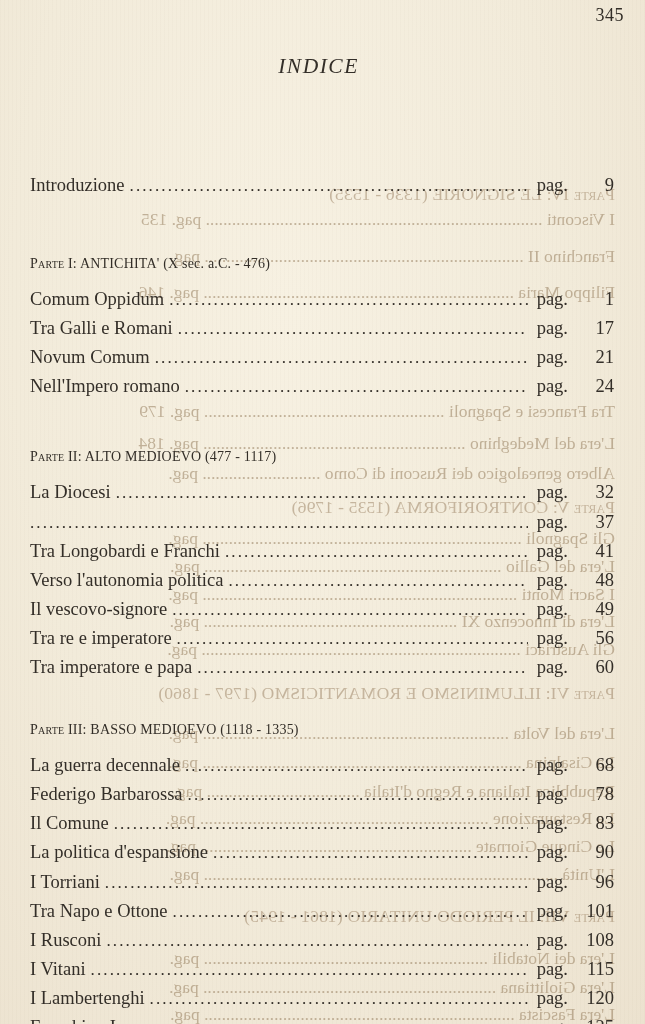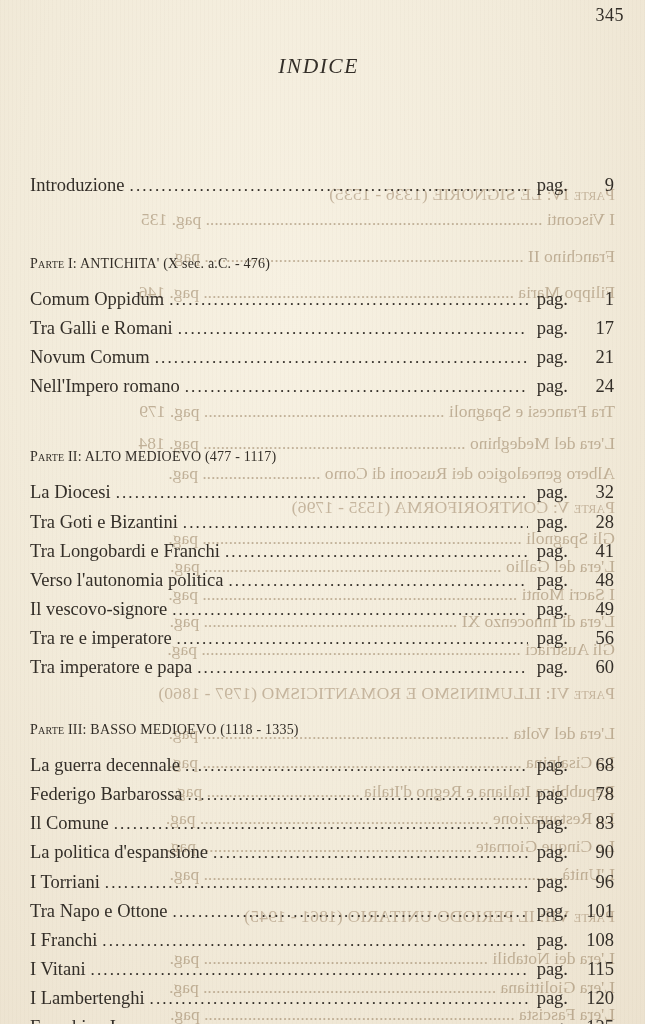--- a/index.html
+++ b/index.html
@@ -148,24 +148,23 @@
       </div>
       <div class="section sec-2">
         <div class="heading"><span class="parte">Parte II:</span><span> ALTO MEDIOEVO (477 - 1117)</span></div>
         <div class="row">
           <span class="t">La Diocesi</span>
           <span class="leader">................................................................................................................................................................</span>
           <span class="pag">pag.</span>
           <span class="num">32</span>
         </div>
         <div class="row">
-          <span class="t">Tra Goti e Bizantini</span>
-          <span class="leader">................................................................................................................................................................</span>
-          <span class="pag">pag.</span>
-          <span class="num">28</span>
+          <span class="leader">................................................................................................................................................................</span>
+          <span class="pag">pag.</span>
+          <span class="num">37</span>
         </div>
         <div class="row">
           <span class="t">Tra Longobardi e Franchi</span>
           <span class="leader">................................................................................................................................................................</span>
           <span class="pag">pag.</span>
           <span class="num">41</span>
         </div>
         <div class="row">
           <span class="t">Verso l'autonomia politica</span>
           <span class="leader">................................................................................................................................................................</span>
@@ -223,21 +222,21 @@
           <span class="pag">pag.</span>
           <span class="num">96</span>
         </div>
         <div class="row">
           <span class="t">Tra Napo e Ottone</span>
           <span class="leader">................................................................................................................................................................</span>
           <span class="pag">pag.</span>
           <span class="num">101</span>
         </div>
         <div class="row">
-          <span class="t">I Franchi</span>
+          <span class="t">I Rusconi</span>
           <span class="leader">................................................................................................................................................................</span>
           <span class="pag">pag.</span>
           <span class="num">108</span>
         </div>
         <div class="row">
           <span class="t">I Vitani</span>
           <span class="leader">................................................................................................................................................................</span>
           <span class="pag">pag.</span>
           <span class="num">115</span>
         </div>

